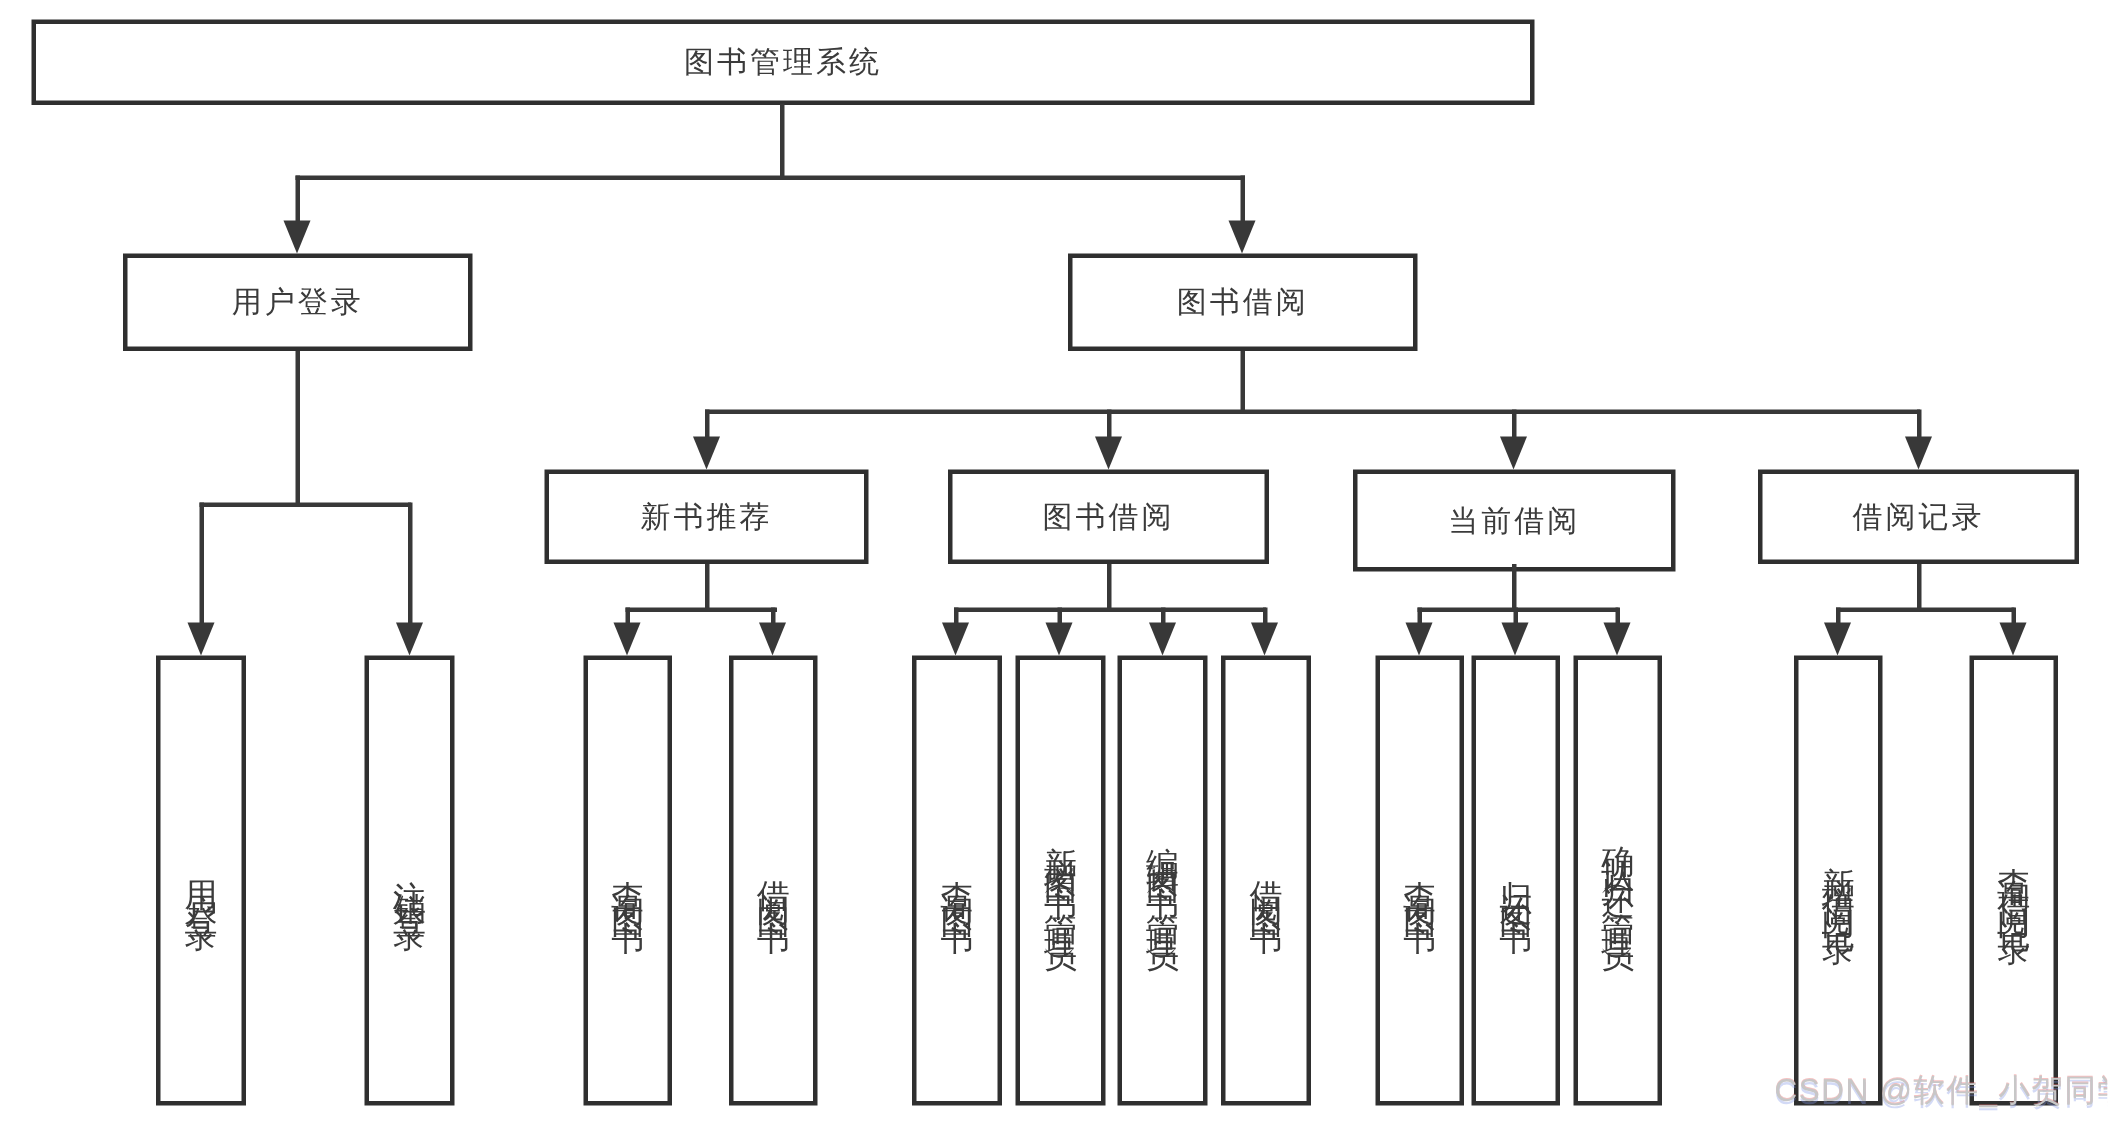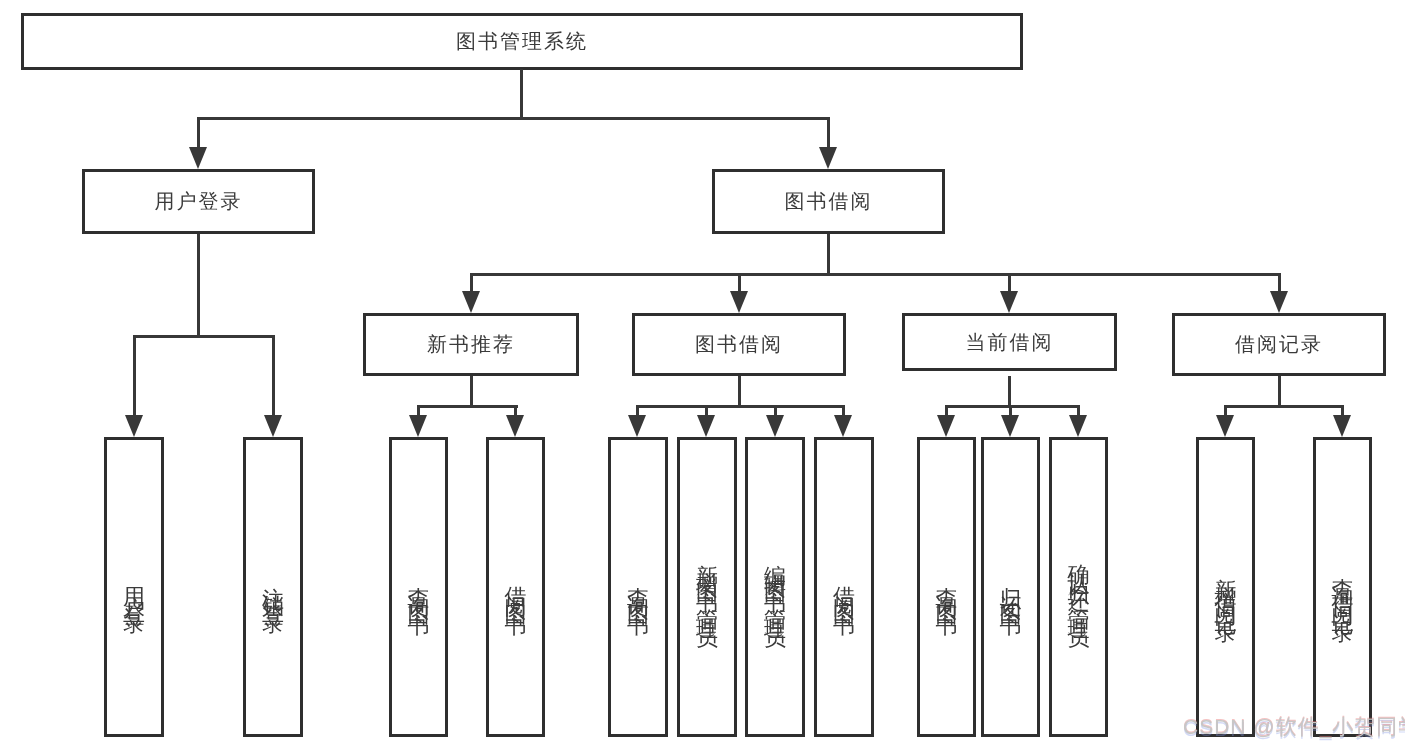--- a/index.html
+++ b/index.html
@@ -49,21 +49,21 @@
   <div class="box" style="left:712px;top:169px;width:233px;height:65px;">
     <span>图书借阅</span>
   </div>
 
   <div class="box" style="left:363px;top:313px;width:216px;height:63px;">
     <span>新书推荐</span>
   </div>
   <div class="box" style="left:632px;top:313px;width:214px;height:63px;">
     <span>图书借阅</span>
   </div>
-  <div class="box" style="left:902px;top:313px;width:215px;height:58px;">
+  <div class="box" style="left:902px;top:313px;width:215px;height:68px;">
     <span>当前借阅</span>
   </div>
   <div class="box" style="left:1172px;top:313px;width:214px;height:63px;">
     <span>借阅记录</span>
   </div>
 
   <div class="leaf" style="left:104px;width:60px;">
     <span>用户登录</span>
   </div>
   <div class="leaf" style="left:243px;width:60px;">

